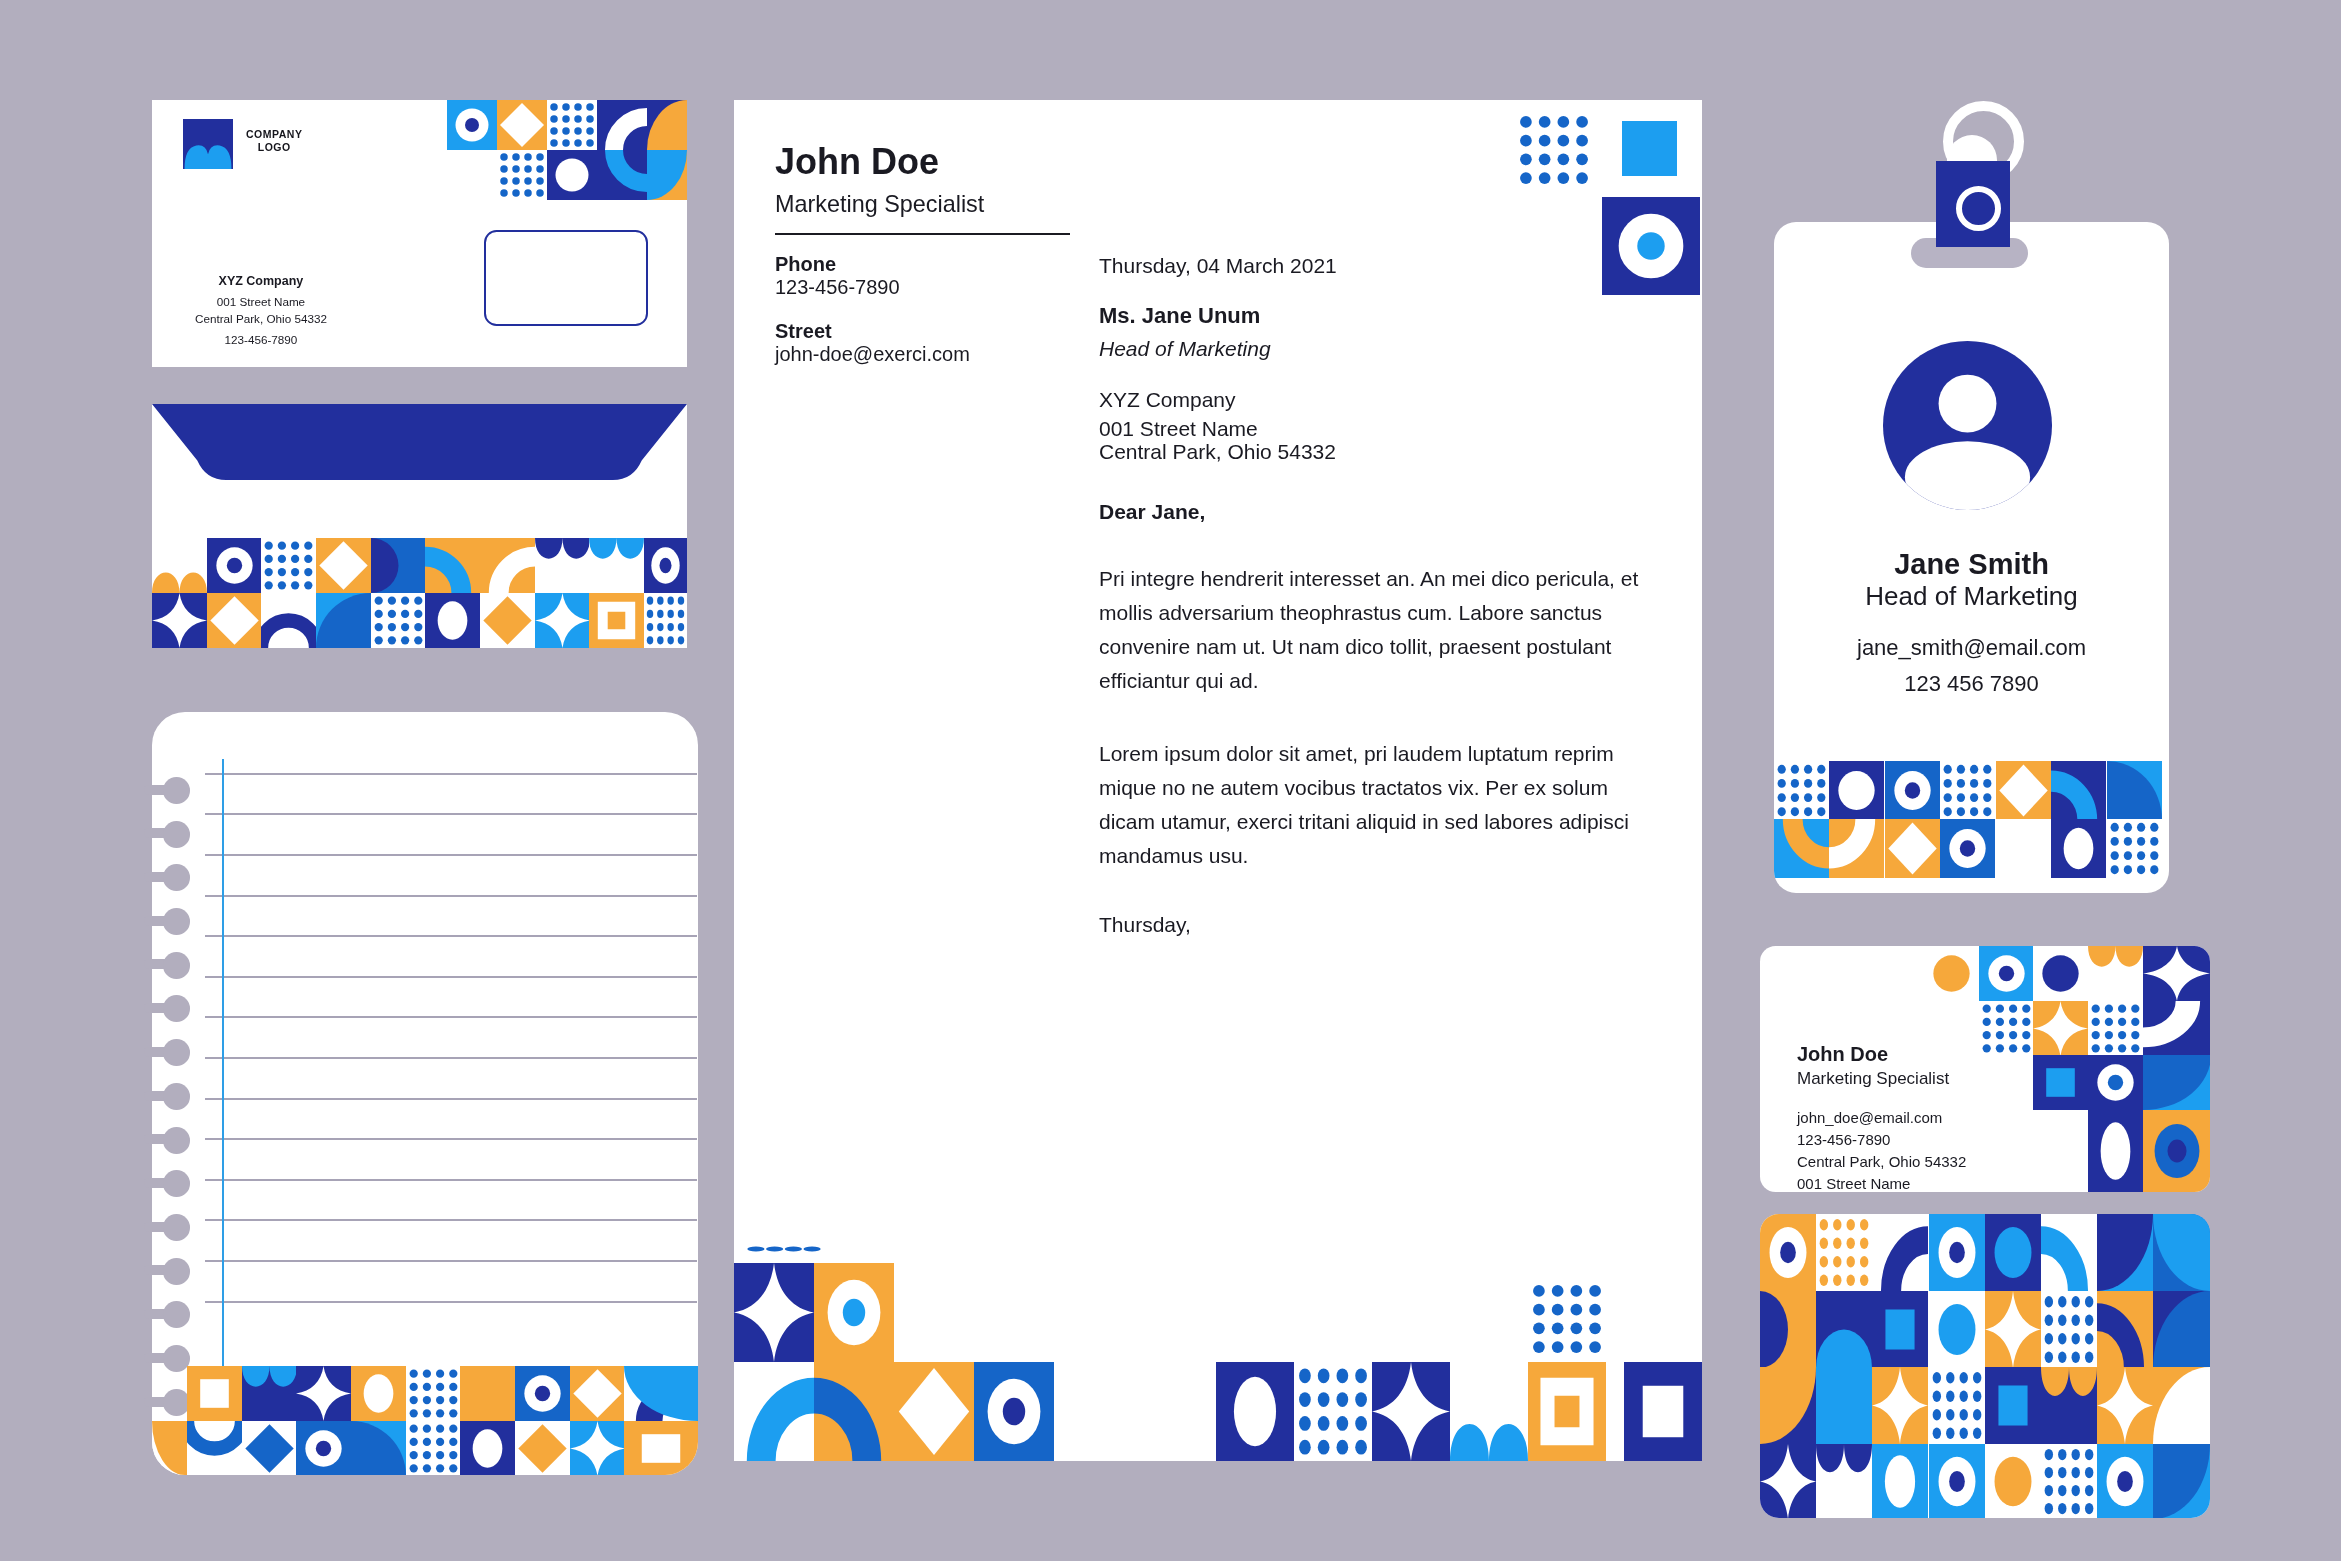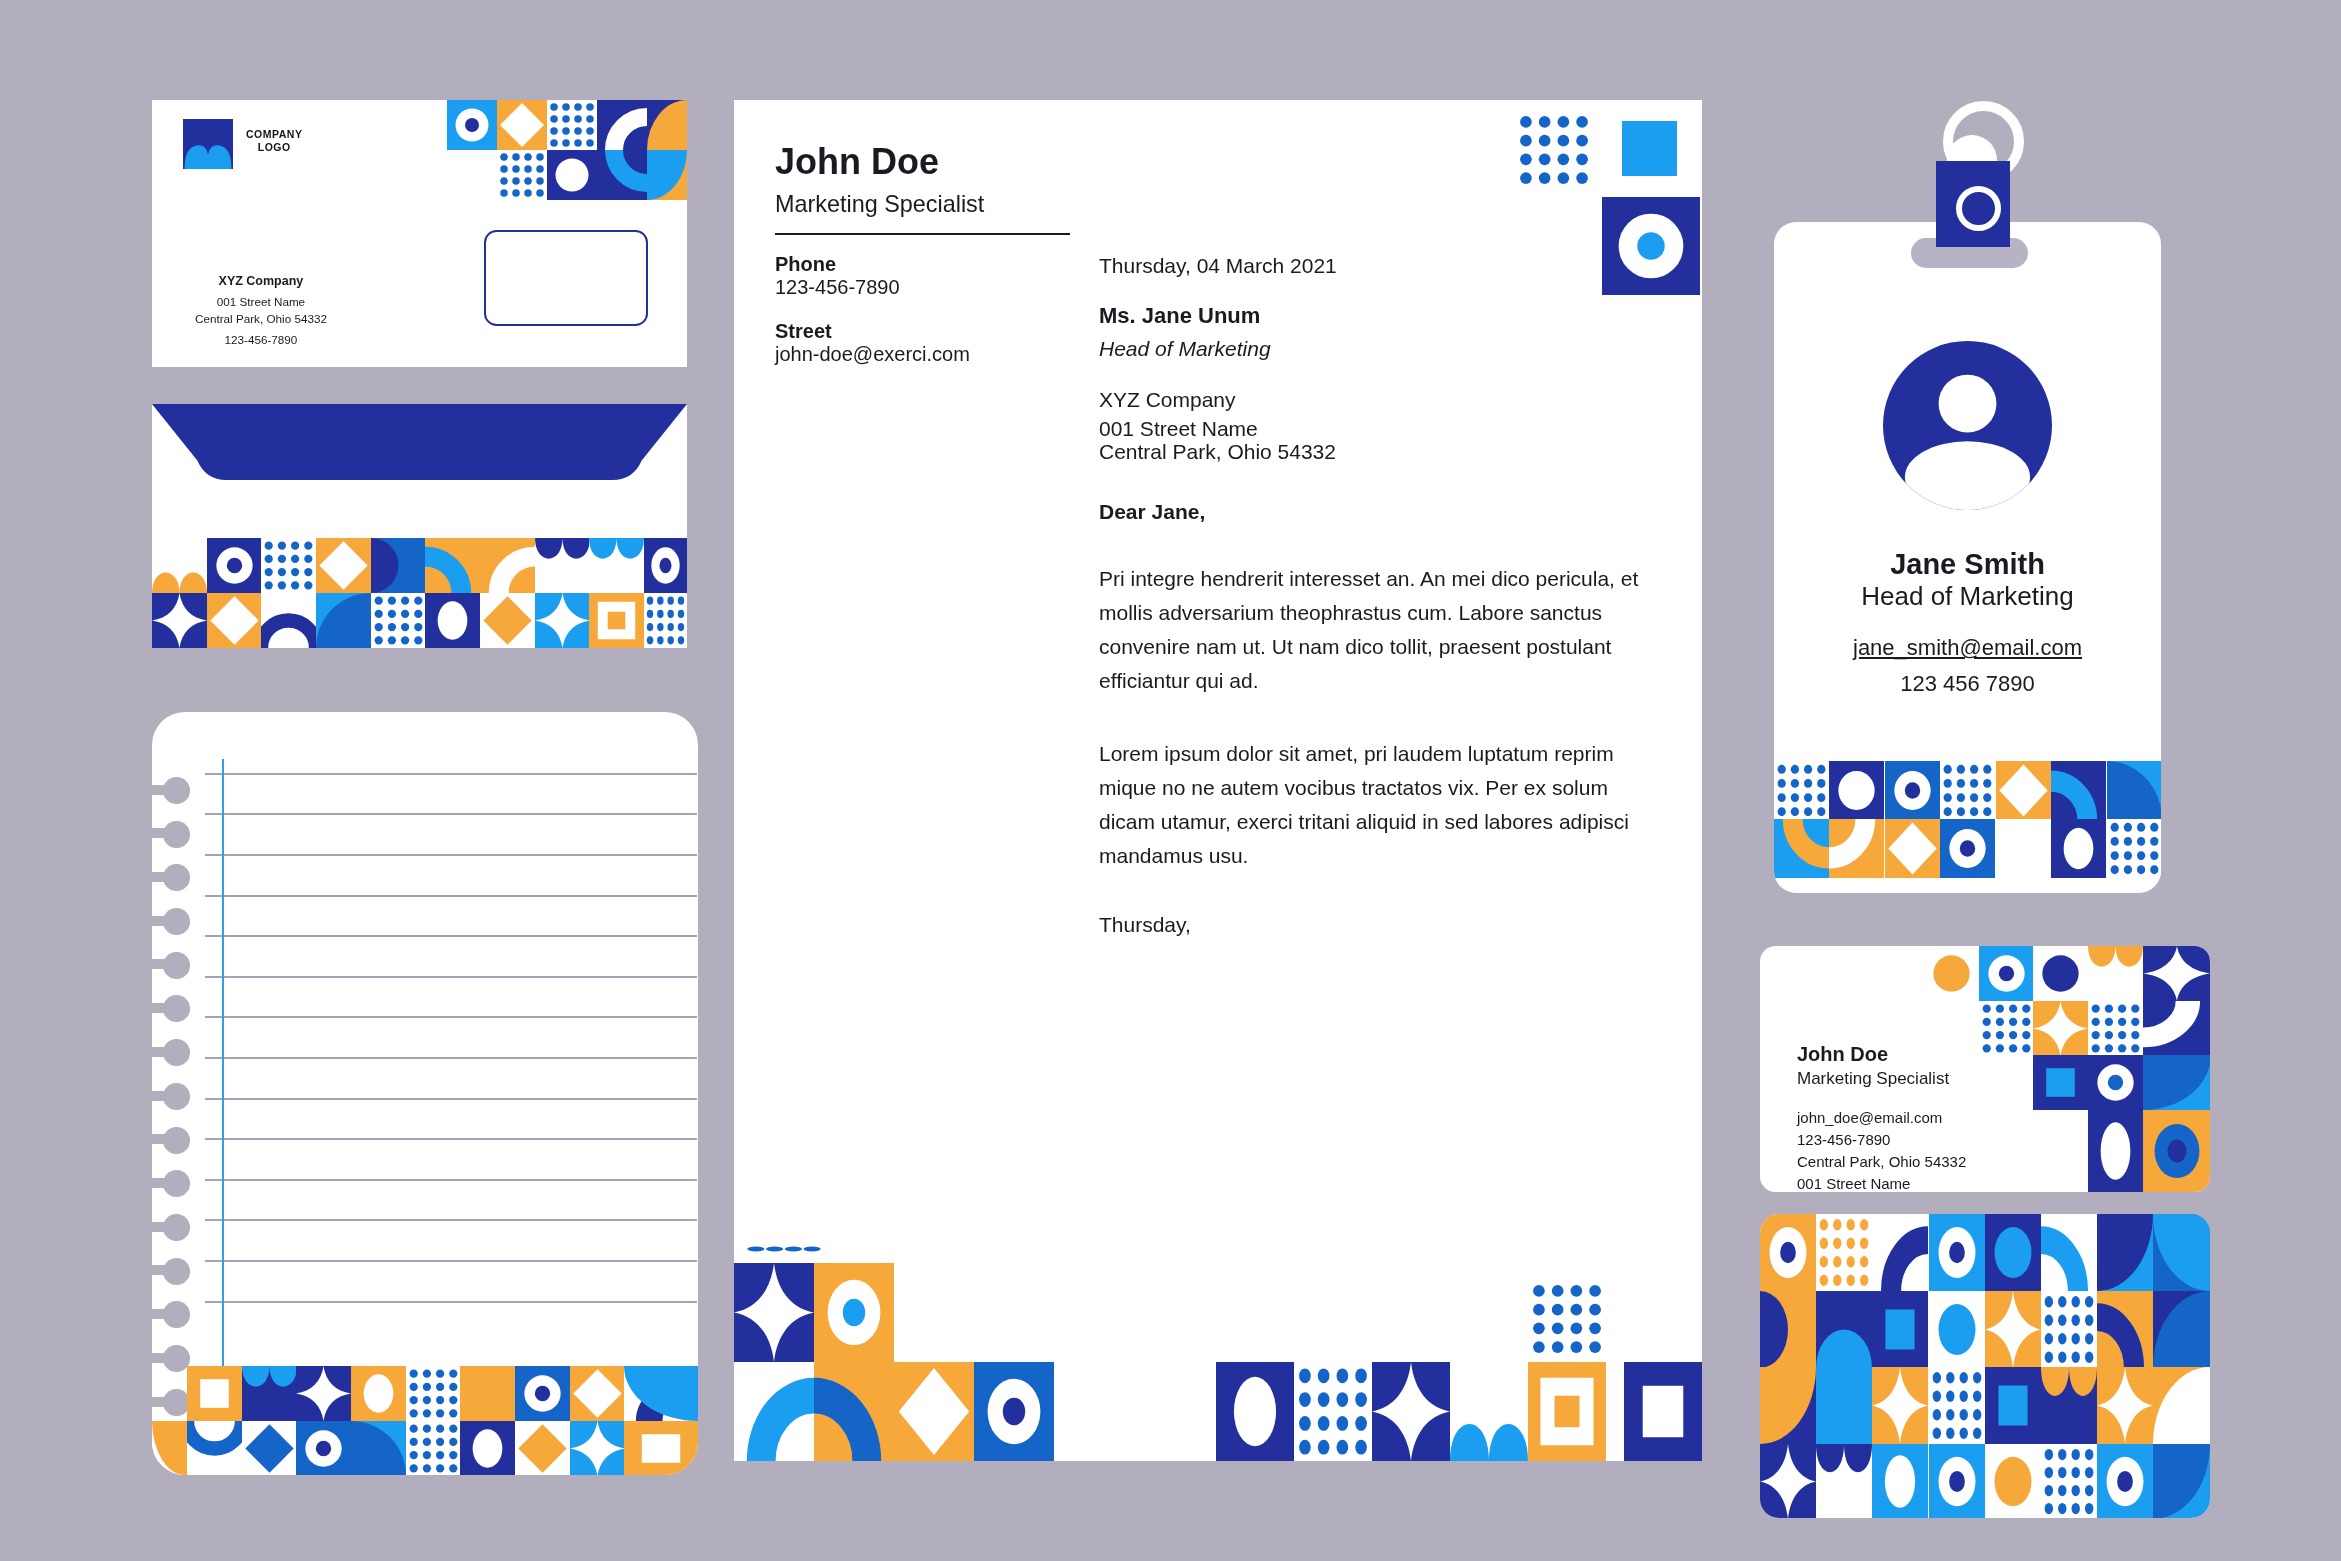--- a/index.html
+++ b/index.html
@@ -59,21 +59,21 @@
              border:10px solid #fff;z-index:2;}
   .clip-bump{position:absolute;left:173px;top:-87px;width:50px;height:26.5px;
              border-radius:25px 25px 0 0;background:#fff;z-index:2;}
   .clip-body{position:absolute;left:162px;top:-61px;width:74px;height:86px;background:#222F9D;z-index:3;}
   .clip-hole{position:absolute;left:20px;top:25px;width:33px;height:33px;border-radius:50%;
              border:6.2px solid #fff;}
   .avatar{position:absolute;left:109px;top:119px;width:169px;height:169px;}
   .badge-text{position:absolute;left:0;right:0;top:326px;text-align:center;}
   .badge-text .bname{font-size:29px;font-weight:bold;line-height:33px;}
   .badge-text .btitle{font-size:26px;line-height:31px;}
-  .badge-text .bemail{font-size:22px;margin-top:23.4px;line-height:26.5px;text-decoration:underline;}
+  .badge-text .bemail{font-size:22px;margin-top:23.4px;line-height:26.5px;}
   .badge-text .bphone{font-size:22px;margin-top:9.4px;}
 
   
   #bizcard{left:1760px;top:946px;width:450px;height:246px;border-radius:15.6px;}
   .bc-name{position:absolute;left:37px;top:97px;font-size:20px;font-weight:bold;}
   .bc-title{position:absolute;left:37px;top:123px;font-size:17px;}
   .bc-contact{position:absolute;left:37px;top:161px;font-size:15px;line-height:22px;}
 
   
   #patcard{left:1760px;top:1214px;width:450px;height:304px;border-radius:19px;}
@@ -668,21 +668,21 @@
       <div class="salutation">Dear Jane,</div>
       <p>Pri integre hendrerit interesset an. An mei dico pericula, et mollis adversarium theophrastus cum. Labore sanctus convenire nam ut. Ut nam dico tollit, praesent postulant efficiantur qui ad.</p>
       <p>Lorem ipsum dolor sit amet, pri laudem luptatum reprim mique no ne autem vocibus tractatos vix. Per ex solum dicam utamur, exerci tritani aliquid in sed labores adipisci mandamus usu.</p>
       <div class="closing">Thursday,</div>
     </div>
   </div>
 
   <div id="badge-wrap">
     <div class="clip-ring"></div>
     <div class="clip-bump"></div>
-    <div id="badge" class="card" style="left:0;top:0;">
+    <div id="badge" class="card" style="left:0;top:0;padding-left:8px;">
       <div class="pattern">
           <div class="tile" style="left: 0px; top: 539px; width: 55px; height: 59px; background: rgb(255, 255, 255);">
             <svg viewBox="0 0 100 100" preserveAspectRatio="none">
               <circle cx="14" cy="14" r="7.5" fill="#1565C8"></circle>
               <circle cx="38" cy="14" r="7.5" fill="#1565C8"></circle>
               <circle cx="62" cy="14" r="7.5" fill="#1565C8"></circle>
               <circle cx="86" cy="14" r="7.5" fill="#1565C8"></circle>
               <circle cx="14" cy="38" r="7.5" fill="#1565C8"></circle>
               <circle cx="38" cy="38" r="7.5" fill="#1565C8"></circle>
               <circle cx="62" cy="38" r="7.5" fill="#1565C8"></circle>

